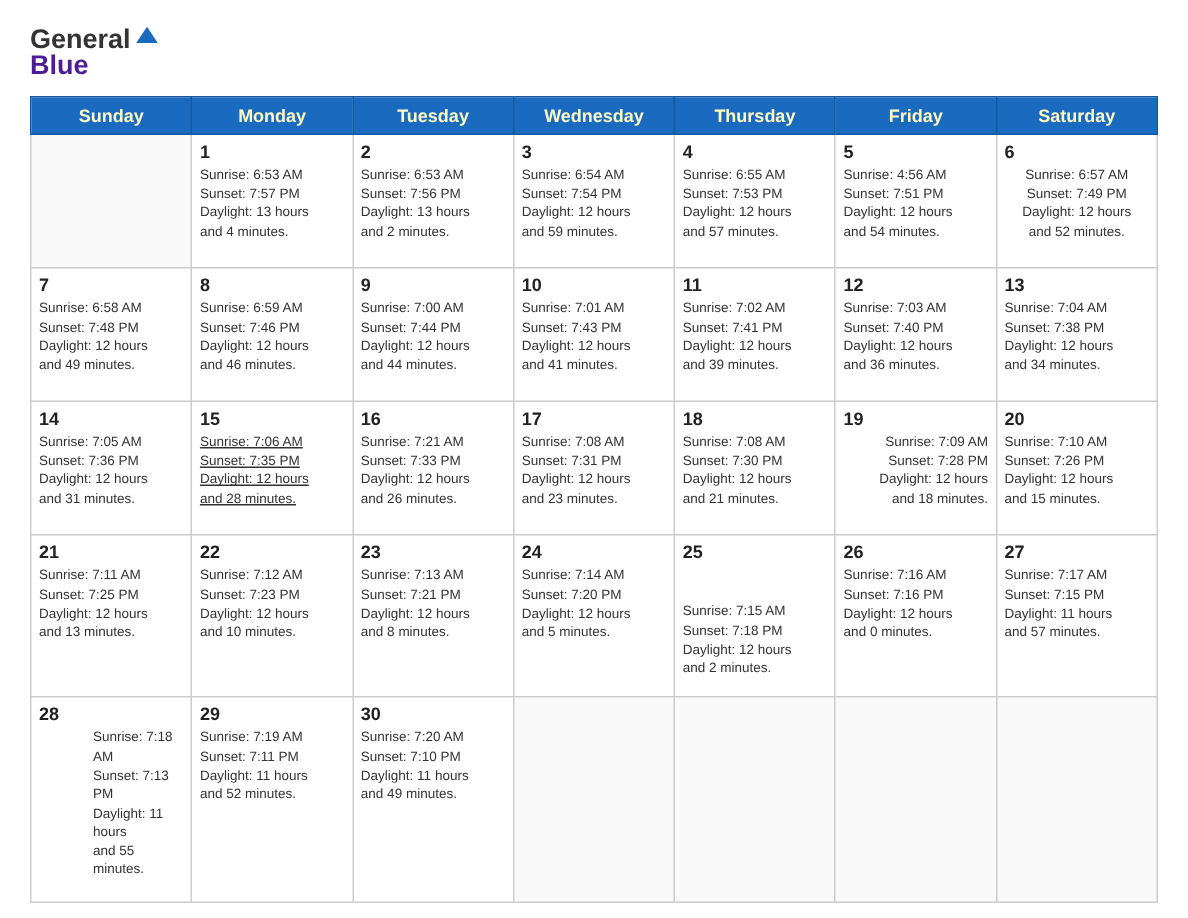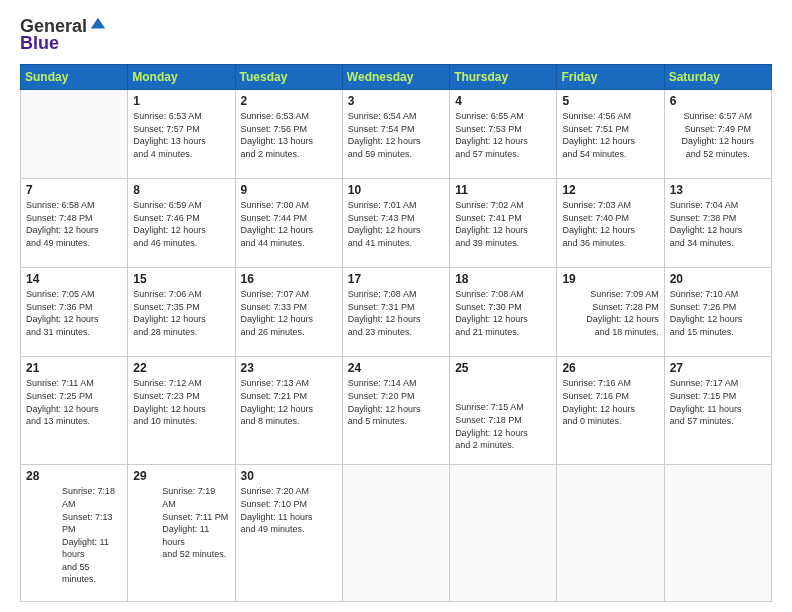--- a/index.html
+++ b/index.html
@@ -59,26 +59,26 @@
     }
     .calendar {
       flex: 1;
       border: 1px solid #bbb;
       border-collapse: collapse;
       width: 100%;
       table-layout: fixed;
     }
     .calendar thead tr th {
       background: #1a6abf;
-      color: #bef264;
+      color: #fef9c3;
       font-size: 12px;
       font-weight: bold;
       padding: 5px 4px;
       border: 1px solid #1557a0;
-      text-align: left;
+      text-align: center;
     }
     .calendar tbody tr td {
       border: 1px solid #ccc;
       vertical-align: top;
       padding: 4px 5px;
       font-size: 9.5px;
       color: #333;
       height: 82px;
       width: calc(100% / 7);
     }
@@ -233,28 +233,28 @@
         <tr>
           <td>
             <span class="day-number">14</span>
             <div class="day-info" style="white-space: pre-line;">Sunrise: 7:05 AM
 Sunset: 7:36 PM
 Daylight: 12 hours
 and 31 minutes.</div>
           </td>
           <td>
             <span class="day-number">15</span>
-            <div class="day-info" style="white-space: pre-line;">Sunrise: 7:06 AM
+            <div class="day-info" style="white-space: pre-line; text-decoration: underline;">Sunrise: 7:06 AM
 Sunset: 7:35 PM
 Daylight: 12 hours
 and 28 minutes.</div>
           </td>
           <td>
             <span class="day-number">16</span>
-            <div class="day-info" style="white-space: pre-line;">Sunrise: 7:07 AM
+            <div class="day-info" style="white-space: pre-line;">Sunrise: 7:21 AM
 Sunset: 7:33 PM
 Daylight: 12 hours
 and 26 minutes.</div>
           </td>
           <td>
             <span class="day-number">17</span>
             <div class="day-info" style="white-space: pre-line;">Sunrise: 7:08 AM
 Sunset: 7:31 PM
 Daylight: 12 hours
 and 23 minutes.</div>
@@ -335,21 +335,21 @@
         <tr class="last-row">
           <td>
             <span class="day-number">28</span>
             <div class="day-info" style="white-space: pre-line; margin-left: 36px;">Sunrise: 7:18 AM
 Sunset: 7:13 PM
 Daylight: 11 hours
 and 55 minutes.</div>
           </td>
           <td>
             <span class="day-number">29</span>
-            <div class="day-info" style="white-space: pre-line; margin-left: 29px;">Sunrise: 7:19 AM
+            <div class="day-info" style="white-space: pre-line;">Sunrise: 7:19 AM
 Sunset: 7:11 PM
 Daylight: 11 hours
 and 52 minutes.</div>
           </td>
           <td>
             <span class="day-number">30</span>
             <div class="day-info" style="white-space: pre-line;">Sunrise: 7:20 AM
 Sunset: 7:10 PM
 Daylight: 11 hours
 and 49 minutes.</div>

